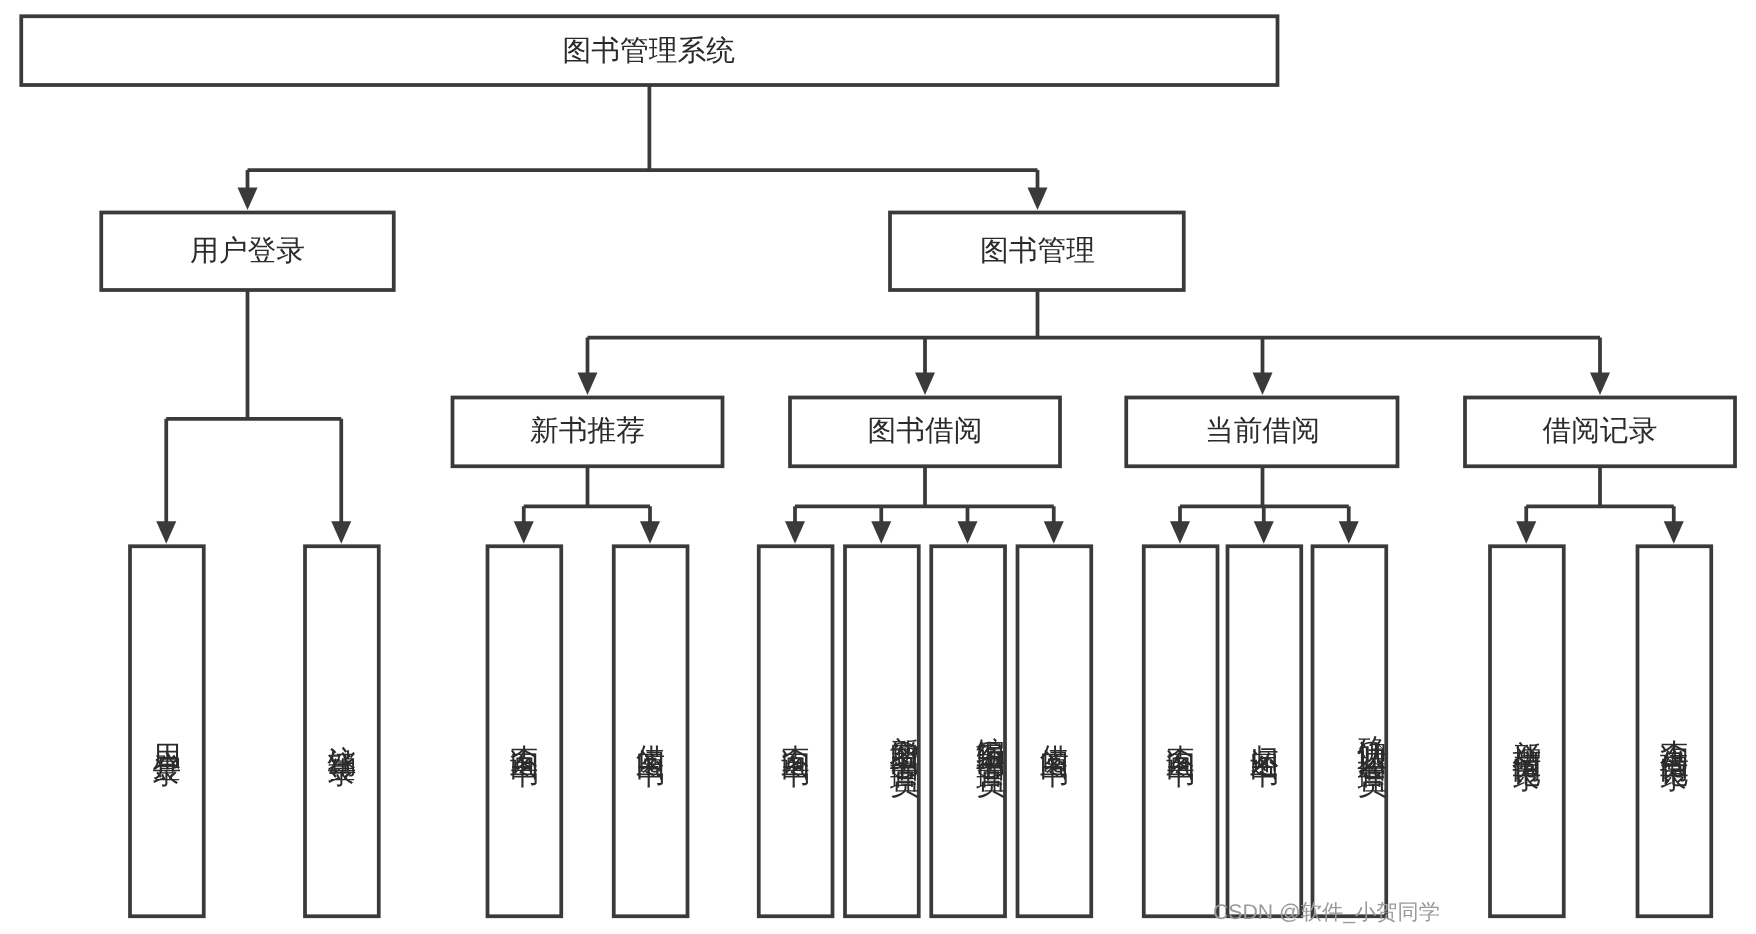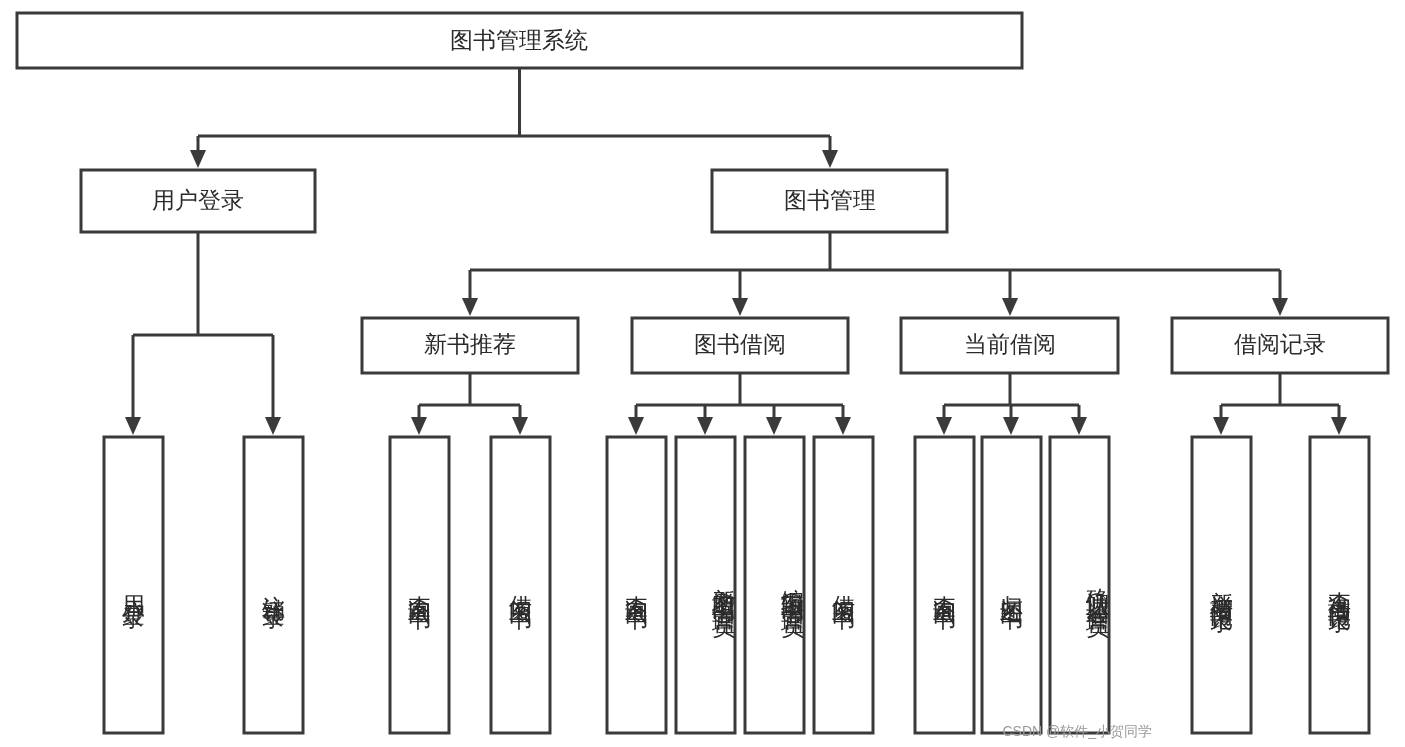--- a/index.html
+++ b/index.html
@@ -65,21 +65,21 @@
     justify-content: center;
   }
   .node-label-v.mid {
     align-items: center;
   }
   .watermark {
     position: absolute;
     right: 12px;
     bottom: 6px;
     font-family: "Liberation Sans", "DejaVu Sans", sans-serif;
-    font-size: 14px;
+    font-size: 17px;
     color: #9a9a9a;
     white-space: nowrap;
     pointer-events: none;
   }
 </style>
 </head>
 <body>
 
 <div id="diagram-root">
 

